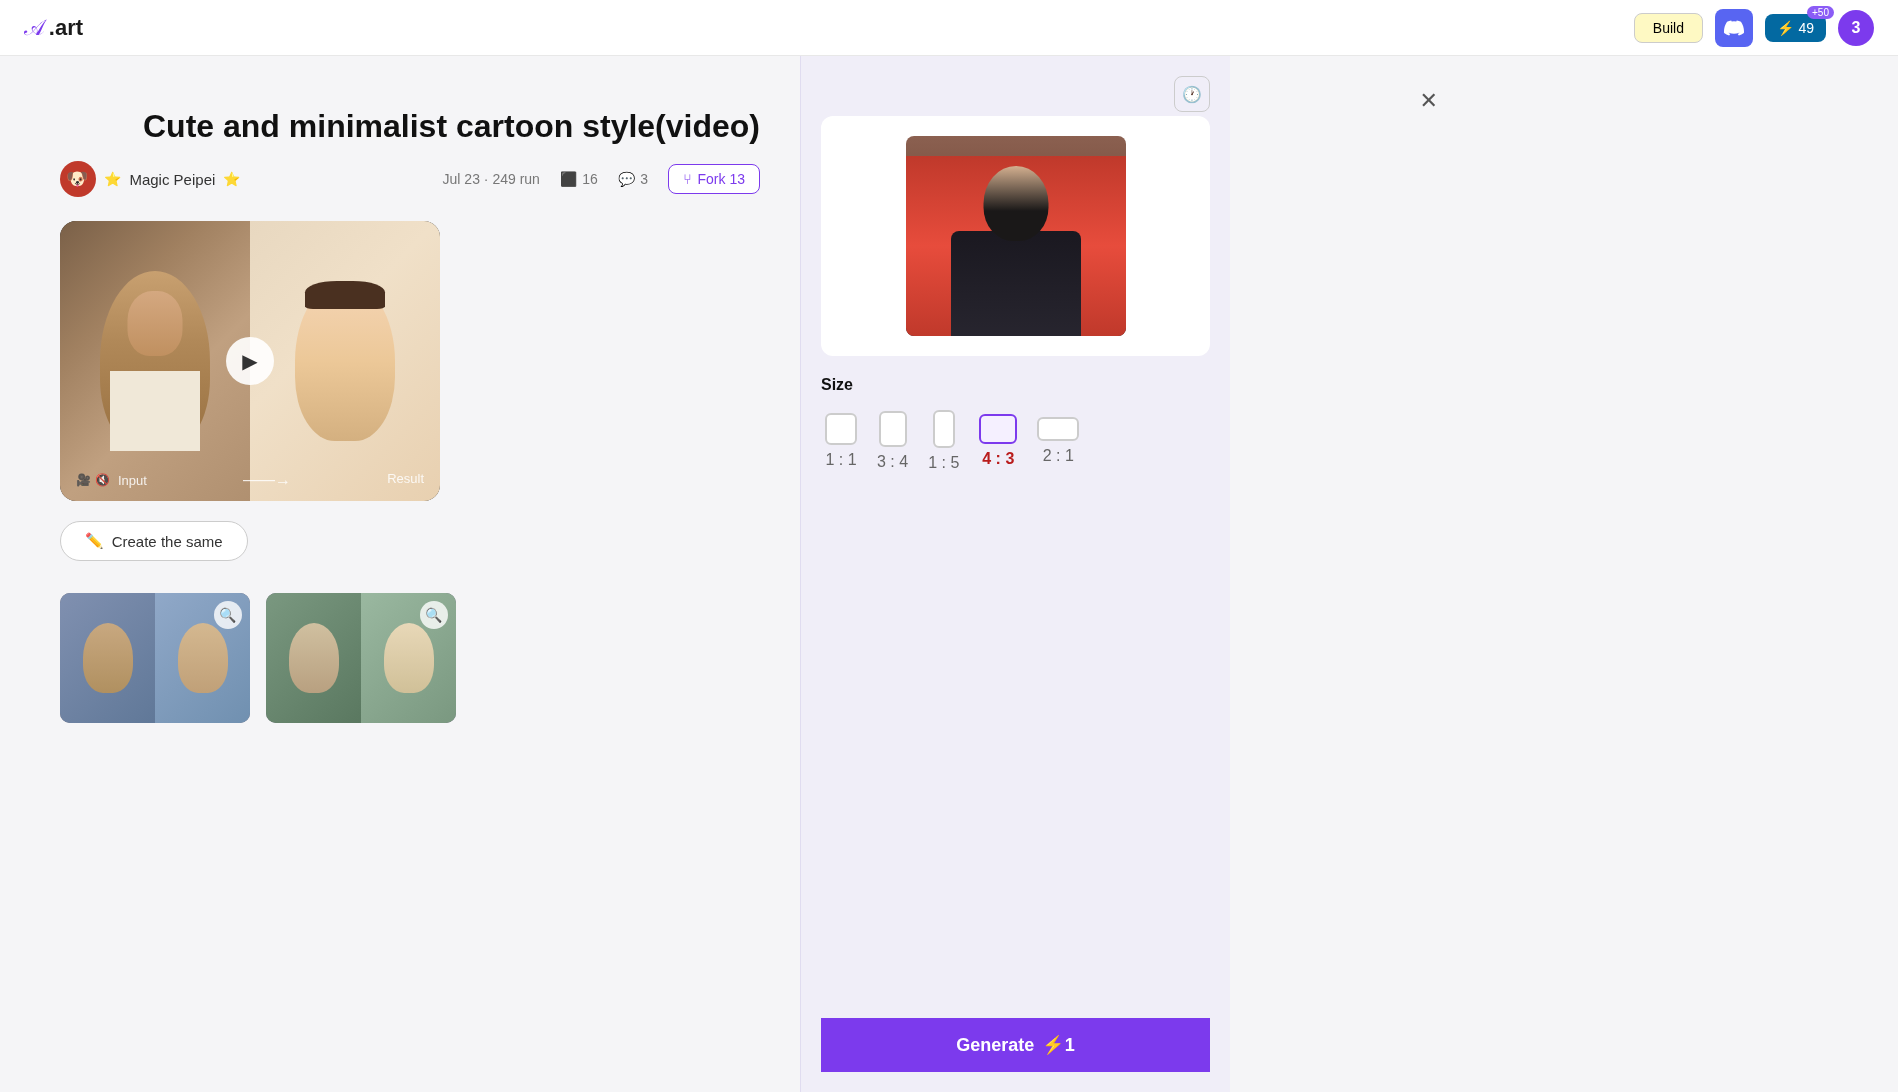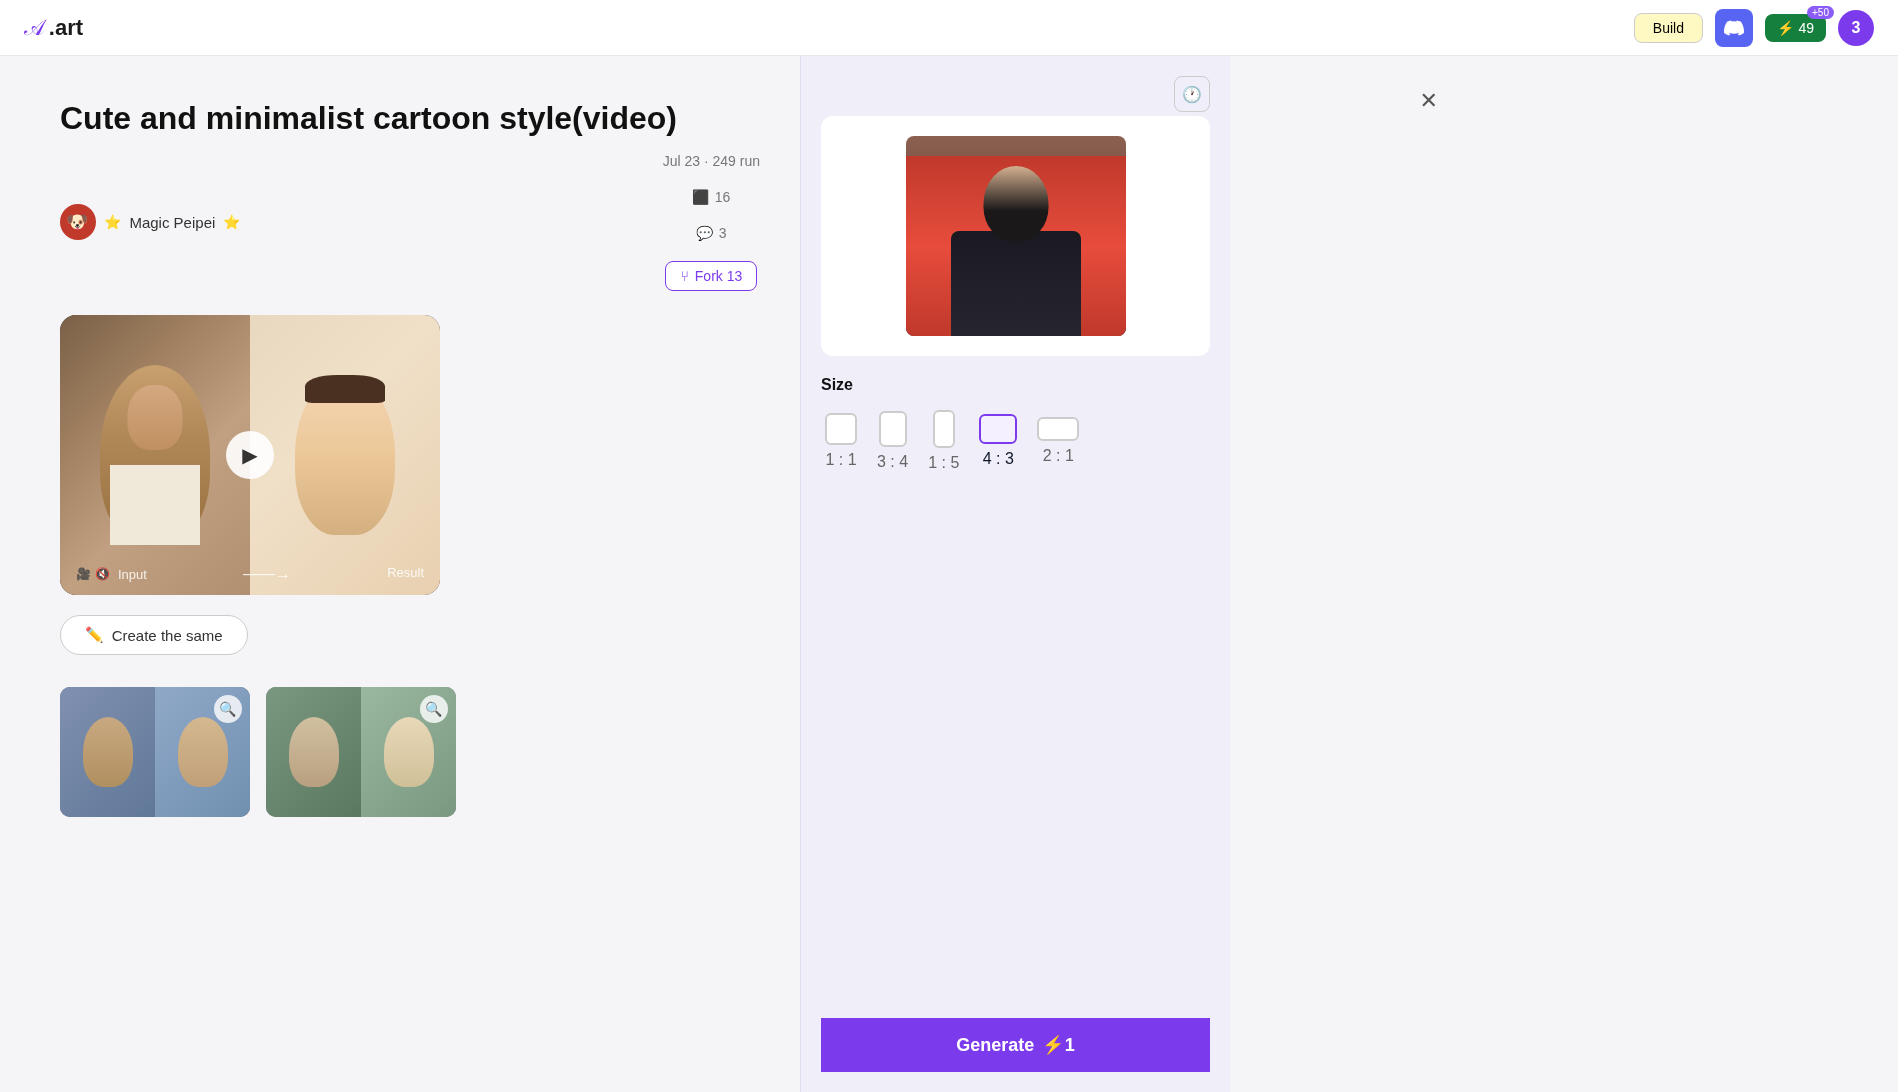--- a/index.html
+++ b/index.html
@@ -17,21 +17,21 @@
     .build-btn {
       border: 1.5px solid #ccc; background: #fef9c3; border-radius: 8px;
       padding: 6px 18px; font-size: 14px; font-weight: 500; cursor: pointer;
     }
     .discord-btn {
       background: #5865f2; border: none; border-radius: 8px;
       width: 38px; height: 38px; display: flex; align-items: center; justify-content: center;
       cursor: pointer; color: #fff; font-size: 18px;
     }
     .credits-btn {
-      display: flex; align-items: center; gap: 4px; background: #15803d;
+      display: flex; align-items: center; gap: 4px; background: #0369a1;
       border: none; border-radius: 8px; padding: 6px 12px; cursor: pointer;
       color: #fff; font-size: 14px; font-weight: 500; position: relative; justify-content: flex-end;
     }
     .credits-badge {
       position: absolute; top: -8px; right: -8px; background: #8b5cf6;
       color: #fff; font-size: 10px; border-radius: 10px; padding: 1px 5px;
     }
     .avatar-btn {
       width: 36px; height: 36px; border-radius: 50%; background: #7c3aed;
       display: flex; align-items: center; justify-content: center;
@@ -45,32 +45,32 @@
 
     
     .left-panel {
       flex: 1; padding: 32px 40px 32px 60px; max-width: 800px;
     }
     .close-btn {
       position: absolute; right: 460px; top: 88px;
       background: none; border: none; cursor: pointer; font-size: 22px; color: #555;
     }
     .page-title {
-      font-size: 32px; font-weight: 700; color: #111; margin-bottom: 16px; margin-top: 12px;
+      font-size: 32px; font-weight: 700; color: #111; margin-bottom: 16px; margin-top: 20px; text-align: right;
     }
     .author-row {
       display: flex; align-items: center; justify-content: space-between; margin-bottom: 24px;
     }
     .author-info { display: flex; align-items: center; gap: 8px; }
     .author-avatar {
       width: 36px; height: 36px; border-radius: 50%; background: #c0392b;
       display: flex; align-items: center; justify-content: center; font-size: 18px; overflow: hidden;
     }
     .author-name { font-size: 15px; font-weight: 500; color: #333; }
-    .meta-right { display: flex; align-items: center; gap: 20px; color: #777; font-size: 14px; flex-direction: column; }
+    .meta-right { display: flex; align-items: center; gap: 20px; color: #777; font-size: 14px; }
     .meta-item { display: flex; align-items: center; gap: 5px; }
     .fork-btn {
       display: flex; align-items: center; gap: 6px;
       border: 1.5px solid #7c3aed; border-radius: 8px; padding: 6px 14px;
       color: #7c3aed; background: #fff; cursor: pointer; font-size: 14px; font-weight: 500;
     }
 
     
     .preview-container {
       position: relative; border-radius: 16px; overflow: hidden;
@@ -177,21 +177,21 @@
       display: flex; flex-direction: column; align-items: center; gap: 6px;
       cursor: pointer; padding: 4px;
     }
     .size-box {
       border: 2px solid #ccc; border-radius: 6px; background: #fff;
       display: flex; align-items: center; justify-content: center;
     }
     .size-option.active .size-box { border-color: #7c3aed; background: #f5f0ff; }
     .size-option.active { }
     .size-text { font-size: 16px; color: #666; }
-    .size-option.active .size-text { color: #0f172a; font-weight: 400; }
+    .size-option.active .size-text { color: #b91c1c; font-weight: 700; }
 
     
     .box-1-1 { width: 32px; height: 32px; }
     
     .box-3-4 { width: 28px; height: 36px; }
     
     .box-1-2 { width: 22px; height: 38px; }
     
     .box-4-3 { width: 38px; height: 30px; }
     

